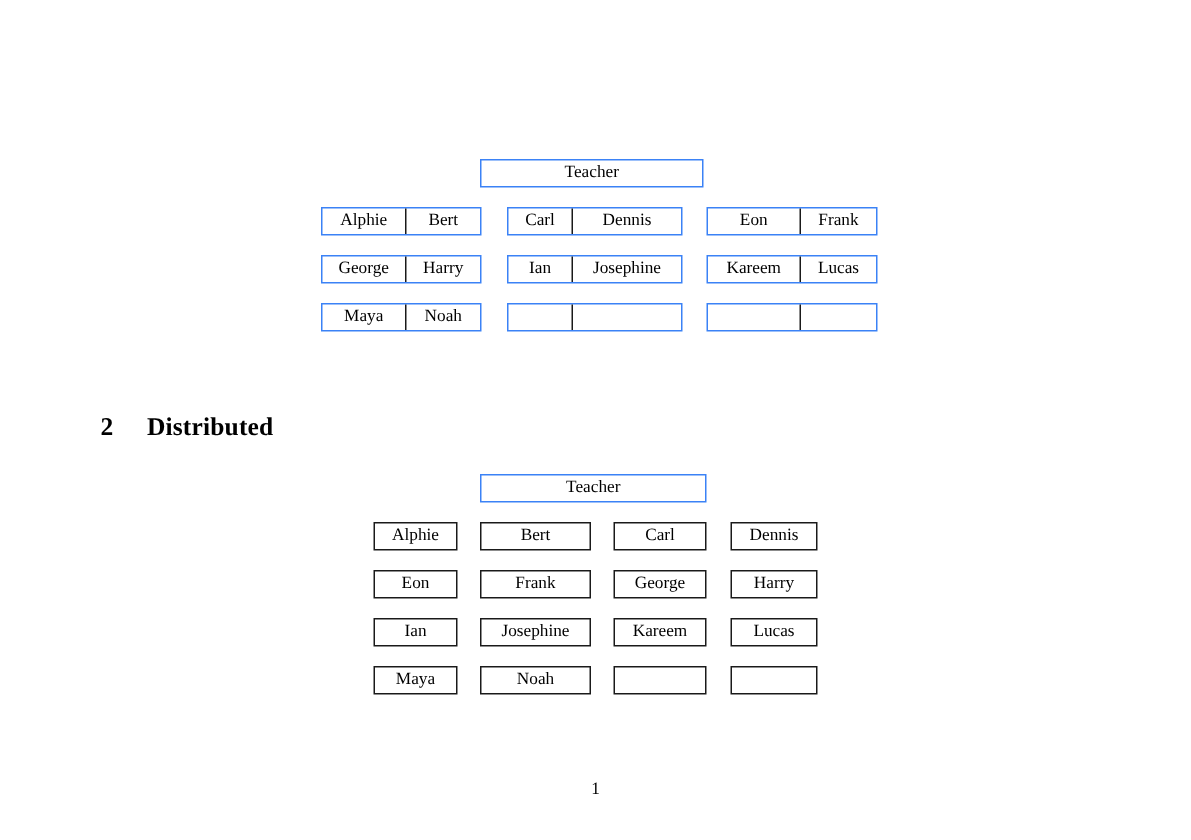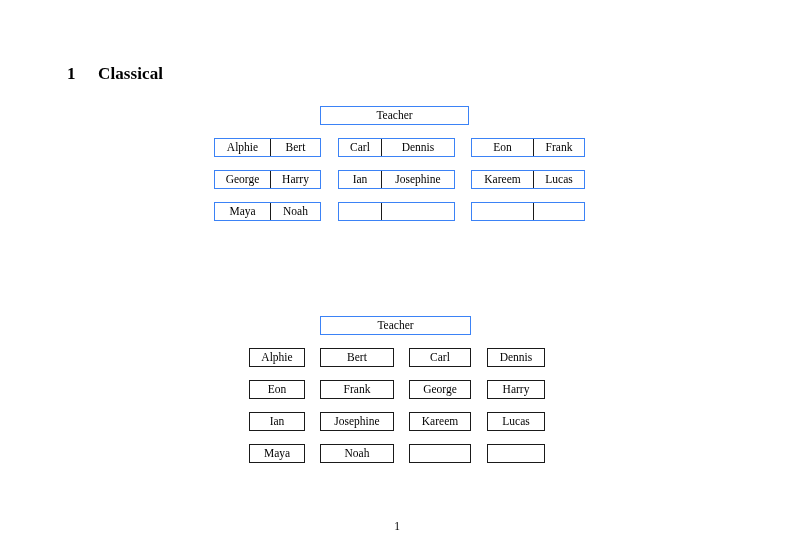--- a/index.html
+++ b/index.html
@@ -137,23 +137,20 @@
     top: 520px;
     text-align: center;
     font-size: 11.5px;
   }
 </style>
 </head>
 <body>
 
 <div class="page">
 
-  <div class="section-heading" id="heading-1">
-    <span class="sec-num">1</span><span>Classical</span>
-  </div>
 
   <div class="boxrow" id="s1-teacher-wrap">
     <div class="tbl" id="s1-teacher">
       <div class="cell" style="width:100%">Teacher</div>
     </div>
   </div>
 
   <div id="s1-grid">
 
     <div class="grid-row">
@@ -202,20 +199,23 @@
       </div>
       <div class="group-gap-b"></div>
       <div class="tbl">
         <div class="cell g3-c1"></div>
         <div class="cell g3-c2"></div>
       </div>
     </div>
 
   </div>
 
+  <div class="section-heading" id="heading-2">
+    <span class="sec-num">2</span><span>Distributed</span>
+  </div>
 
   <div class="boxrow" id="s2-teacher-wrap">
     <div class="tbl" id="s2-teacher">
       <div class="cell" style="width:100%">Teacher</div>
     </div>
   </div>
 
   <div id="s2-grid">
 
     <div class="grid-row">

